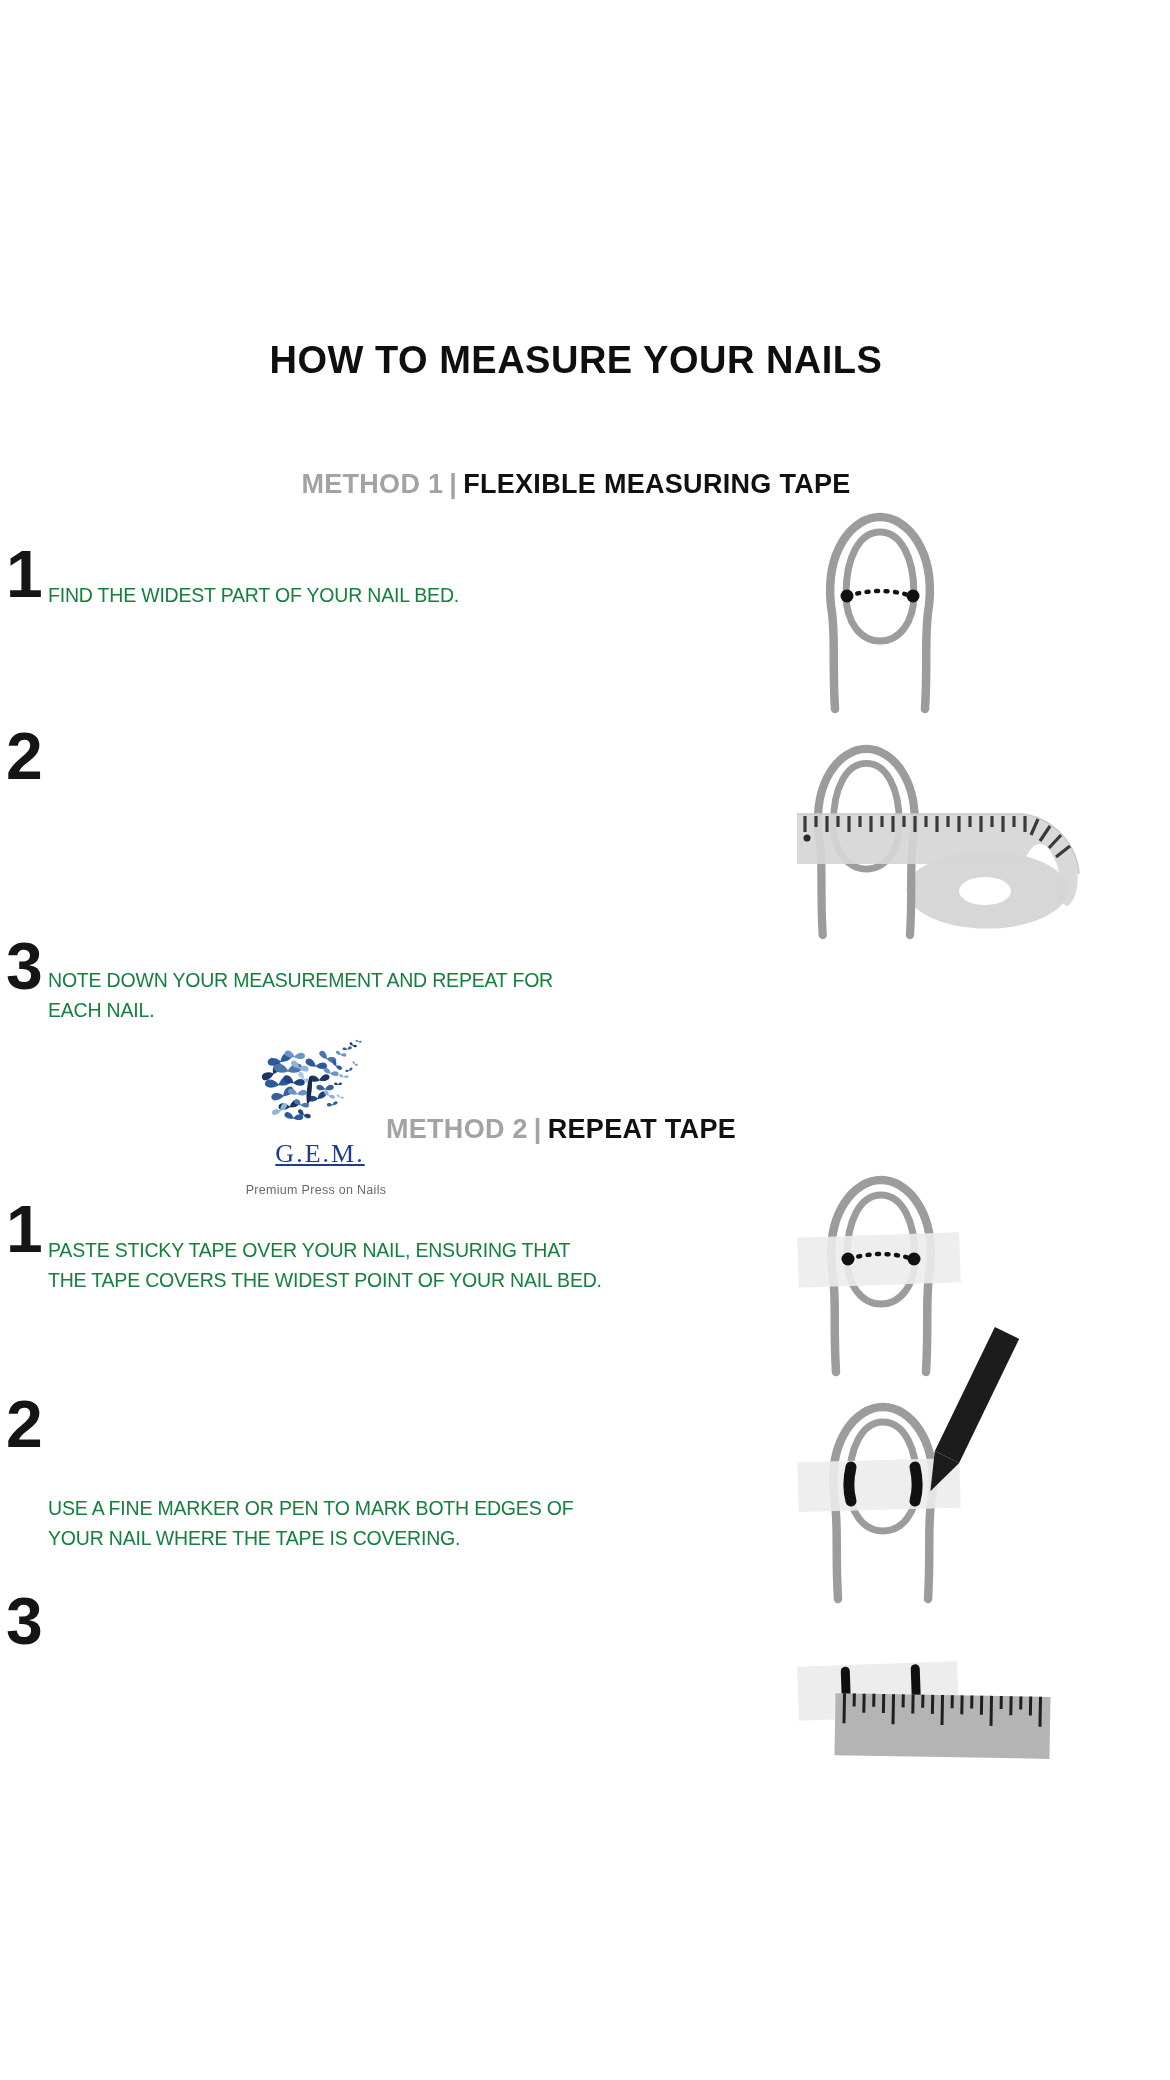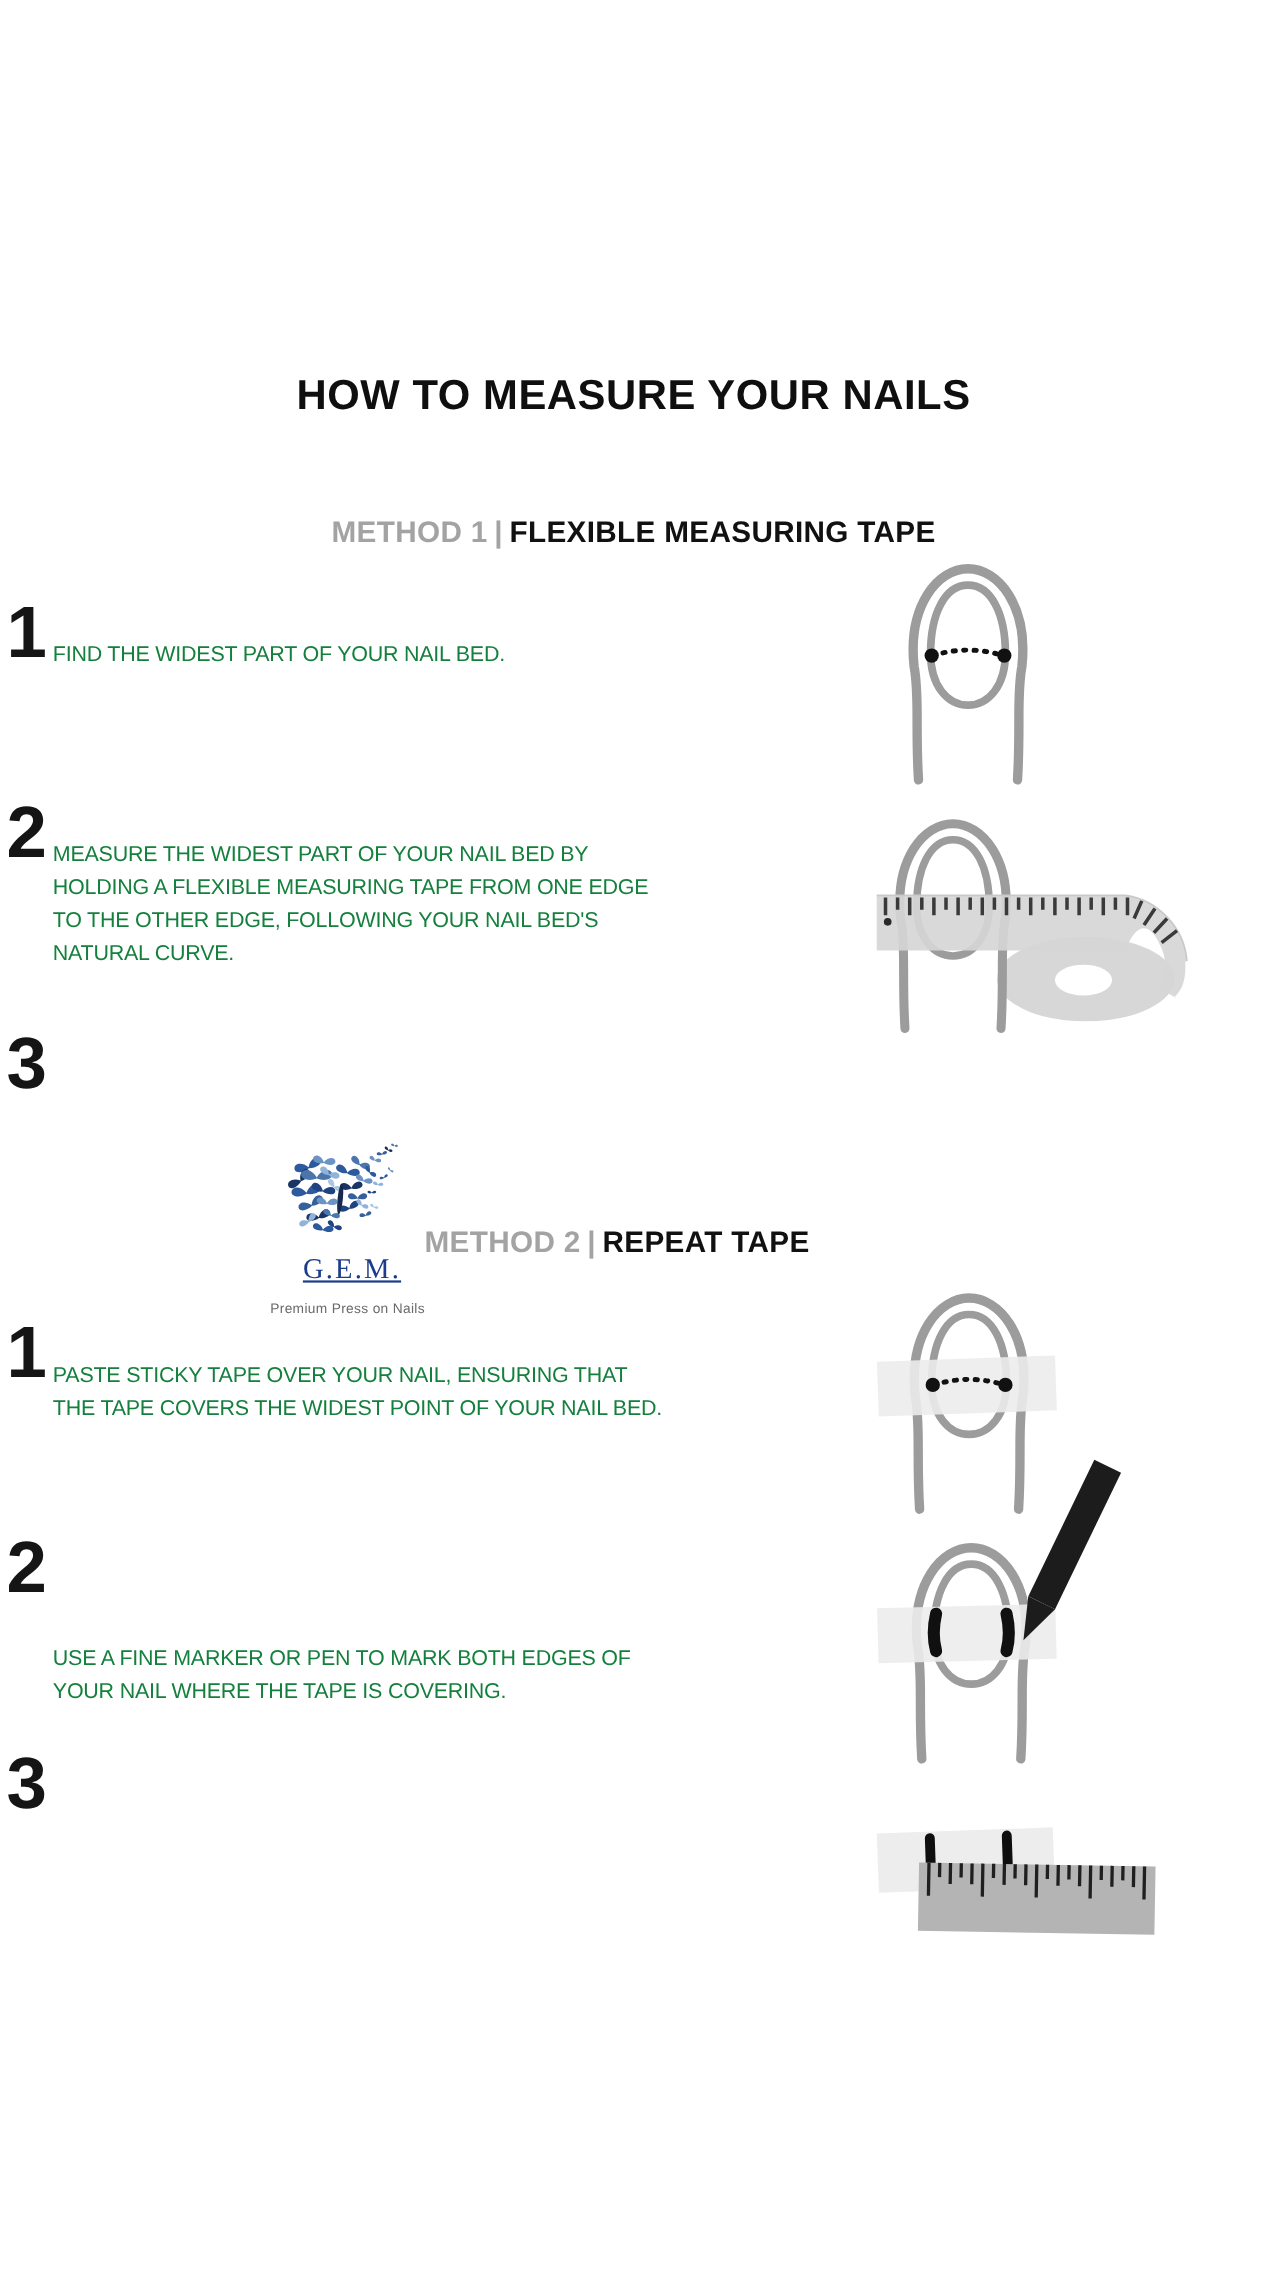--- a/index.html
+++ b/index.html
@@ -55,26 +55,24 @@
   <div class="title">HOW TO MEASURE YOUR NAILS</div>
 
   <div class="method-heading mh1">
     <span class="m-label">METHOD 1</span><span class="m-sep">|</span><span class="m-name">FLEXIBLE MEASURING TAPE</span>
   </div>
 
   <div class="step-num" style="top:541px">1</div>
   <div class="step-text" style="top:580px">FIND THE WIDEST PART OF YOUR NAIL BED.</div>
 
   <div class="step-num" style="top:723px">2</div>
-  <div class="step-text" style="top:762px">MEASURE THE WIDEST PART OF YOUR NAIL BED BY
-HOLDING A FLEXIBLE MEASURING TAPE FROM ONE EDGE
-TO THE OTHER EDGE, FOLLOWING YOUR NAIL BED'S
-NATURAL CURVE.</div>
 
   <div class="step-num" style="top:933px">3</div>
+  <div class="step-text" style="top:965px">NOTE DOWN YOUR MEASUREMENT AND REPEAT FOR
+EACH NAIL.</div>
 
   <svg class="illus" style="left:800px;top:505px" width="150" height="215" viewBox="0 0 150 215">
     <use href="#finger" transform="translate(25,5)"></use>
     <path d="M48,91 Q80,81 112,91" fill="none" stroke="#111" stroke-width="4.5" stroke-dasharray="2 7.5" stroke-linecap="round"></path>
     <circle cx="47" cy="91" r="6.5" fill="#111"></circle>
     <circle cx="113" cy="91" r="6.5" fill="#111"></circle>
   </svg>
 
   <svg class="illus" style="left:795px;top:738px" width="300" height="205" viewBox="0 0 300 205">
     <ellipse cx="192" cy="152" rx="82" ry="40" fill="#d7d7d7" stroke="#ffffff" stroke-width="3"></ellipse>

